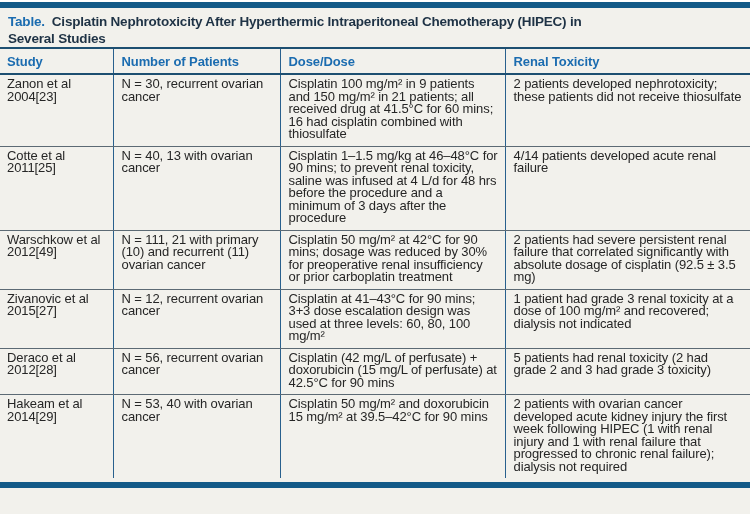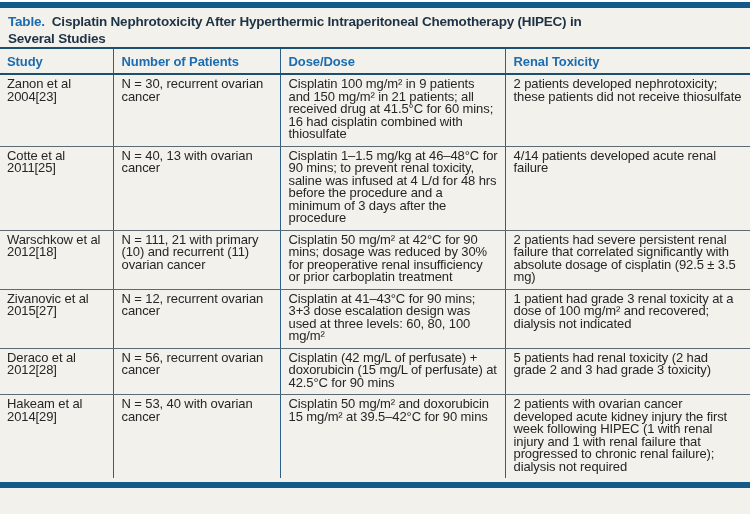--- a/index.html
+++ b/index.html
@@ -105,21 +105,21 @@
         <td>2 patients developed nephrotoxicity; these patients did not receive thiosulfate</td>
       </tr>
       <tr>
         <td class="study-cell">Cotte et al 2011[25]</td>
         <td>N = 40, 13 with ovarian cancer</td>
         <td>Cisplatin 1–1.5 mg/kg at 46–48°C for 90 mins; to prevent renal toxicity, saline was infused at 4 L/d for 48 hrs before the procedure and a minimum of 3 days after the procedure</td>
         <td>4/14 patients developed acute renal failure</td>
       </tr>
       <tr>
         <td class="study-cell">Warschkow et al
-2012[18]</td>
+2012[49]</td>
         <td>N = 111, 21 with primary (10) and recurrent (11) ovarian cancer</td>
         <td>Cisplatin 50 mg/m² at 42°C for 90 mins; dosage was reduced by 30% for preoperative renal insufficiency or prior carboplatin treatment</td>
         <td>2 patients had severe persistent renal failure that correlated significantly with absolute dosage of cisplatin (92.5 ± 3.5 mg)</td>
       </tr>
       <tr>
         <td class="study-cell">Zivanovic et al
 2015[27]</td>
         <td>N = 12, recurrent ovarian cancer</td>
         <td>Cisplatin at 41–43°C for 90 mins; 3+3 dose escalation design was used at three levels: 60, 80, 100 mg/m²</td>
         <td>1 patient had grade 3 renal toxicity at a dose of 100 mg/m² and recovered; dialysis not indicated</td>

